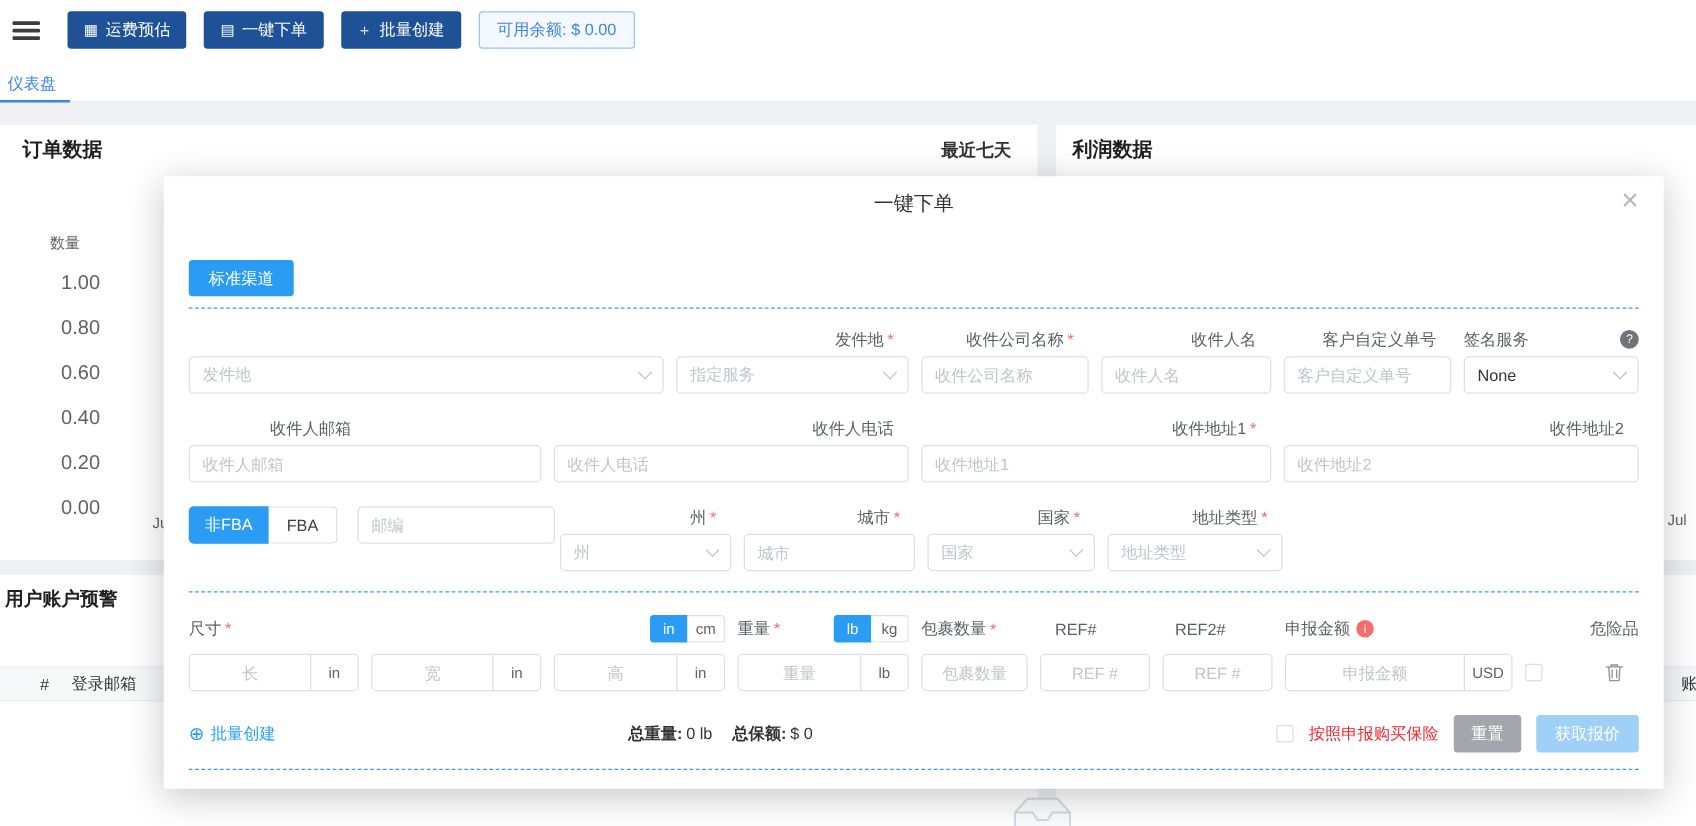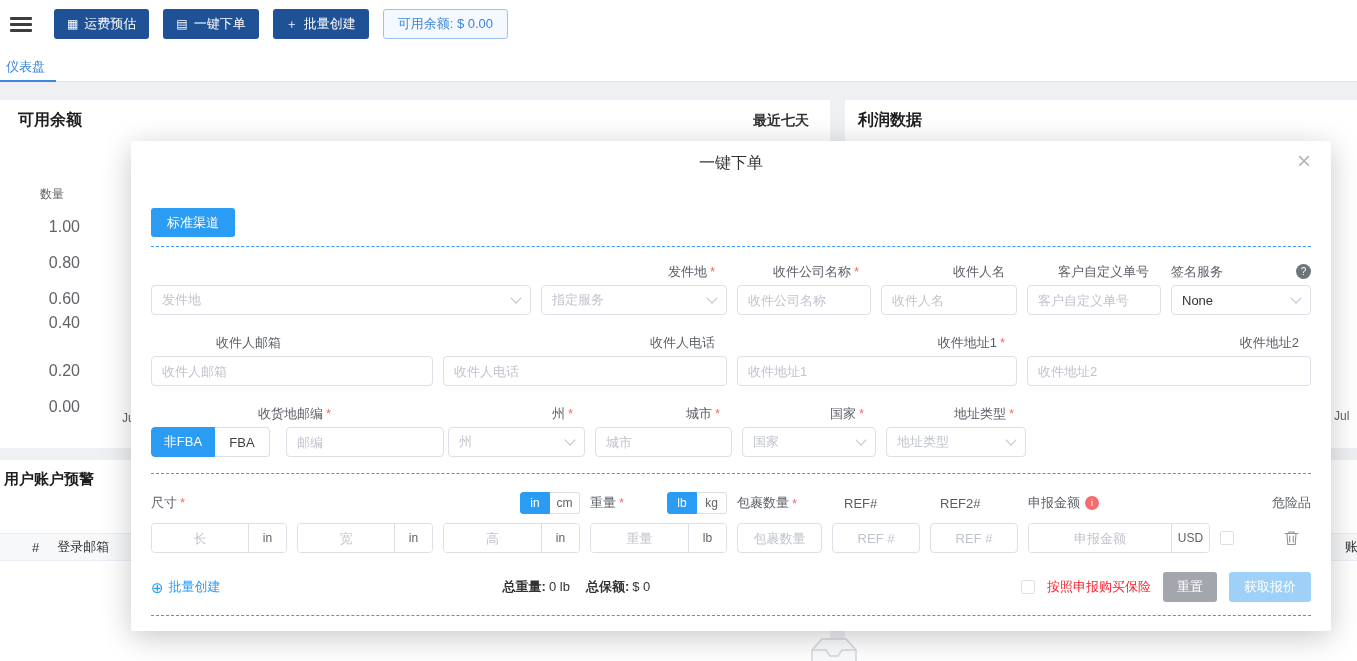--- a/index.html
+++ b/index.html
@@ -134,29 +134,29 @@
 <div class="tabbar">
   <span class="tab">仪表盘</span>
   <div class="tab-underline"></div>
 </div>
 
 <div class="card" id="card-orders"></div>
 <div class="card" id="card-profit"></div>
 <div class="card" id="card-warning"></div>
 <div class="card" id="card-rbottom"></div>
 
-<span class="panel-title" style="left:18px;top:110px">可用余额</span>
+<span class="panel-title" style="left:18px;top:110px">订单数据</span>
 <span class="panel-range" style="left:753px;top:112px">最近七天</span>
 <span class="panel-title" style="left:858px;top:110px">利润数据</span>
 
 <span class="axis-txt" style="left:40px;top:186px">数量</span>
 <span class="ytick" style="left:44px;top:218px">1.00</span>
 <span class="ytick" style="left:44px;top:254px">0.80</span>
 <span class="ytick" style="left:44px;top:290px">0.60</span>
-<span class="ytick" style="left:44px;top:314px">0.40</span>
+<span class="ytick" style="left:44px;top:326px">0.40</span>
 <span class="ytick" style="left:44px;top:362px">0.20</span>
 <span class="ytick" style="left:44px;top:398px">0.00</span>
 <span class="axis-txt" style="left:122px;top:411px">Ju</span>
 <span class="axis-txt" style="left:1334px;top:409px">Jul</span>
 
 <span class="panel-title" style="left:4px;top:470px;font-size:15px">用户账户预警</span>
 <div class="thead-row" style="left:0;top:533px;width:830px">
   <span style="margin-left:32px">#</span>
   <span style="margin-left:18px">登录邮箱</span>
 </div>
@@ -254,23 +254,20 @@
       <div class="flabel">
         <span>收件地址2</span>
       </div>
       <input class="inp" placeholder="收件地址2" style="">
     </div>
   </div>
 
   
   <div class="frow" style="margin-top:19px">
     <div class="fcol" style="width:287px">
-      <div class="flabel center">
-        <span>收货地邮编</span><span class="req">*</span>
-      </div>
       <div style="display:flex;gap:16px">
         <div class="fba">
           <span class="on">非FBA</span>
           <span class="off">FBA</span>
         </div>
         <input class="inp" style="width: 158px;" placeholder="邮编">
       </div>
     </div>
     <div class="fcol" style="width:137px">
       <div class="flabel">

